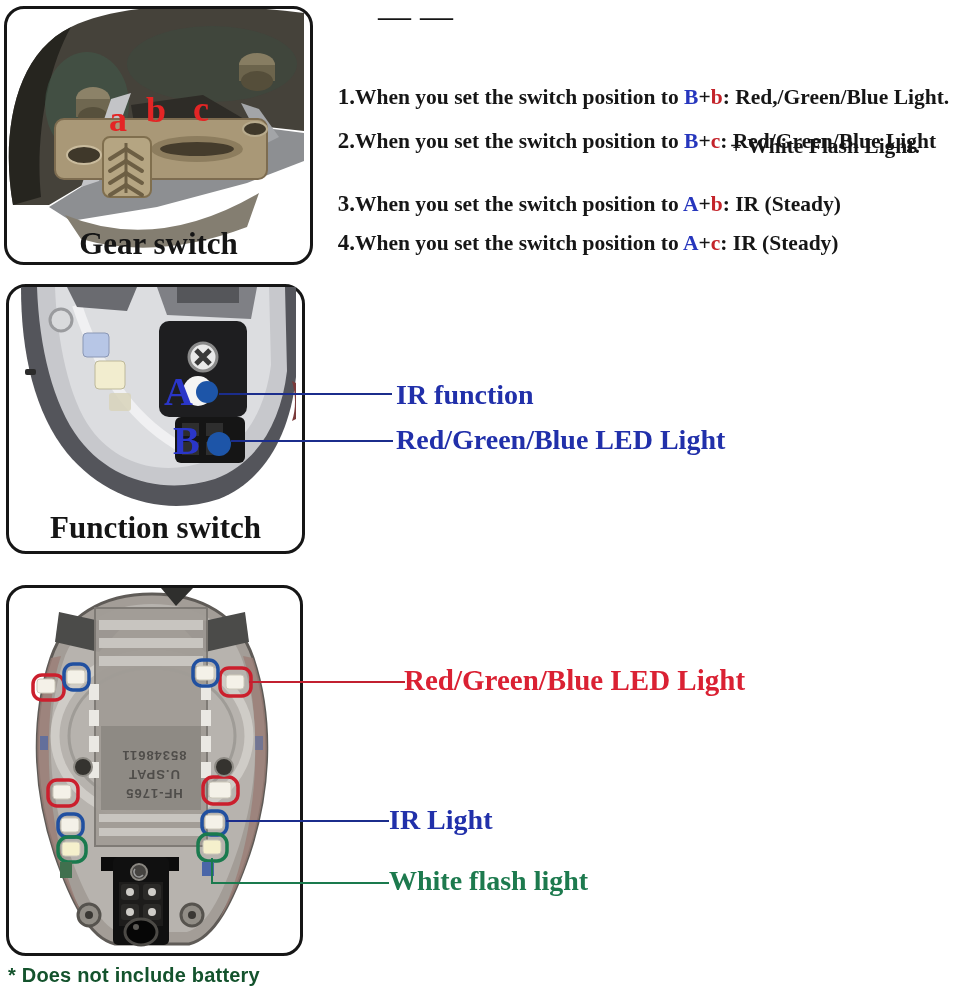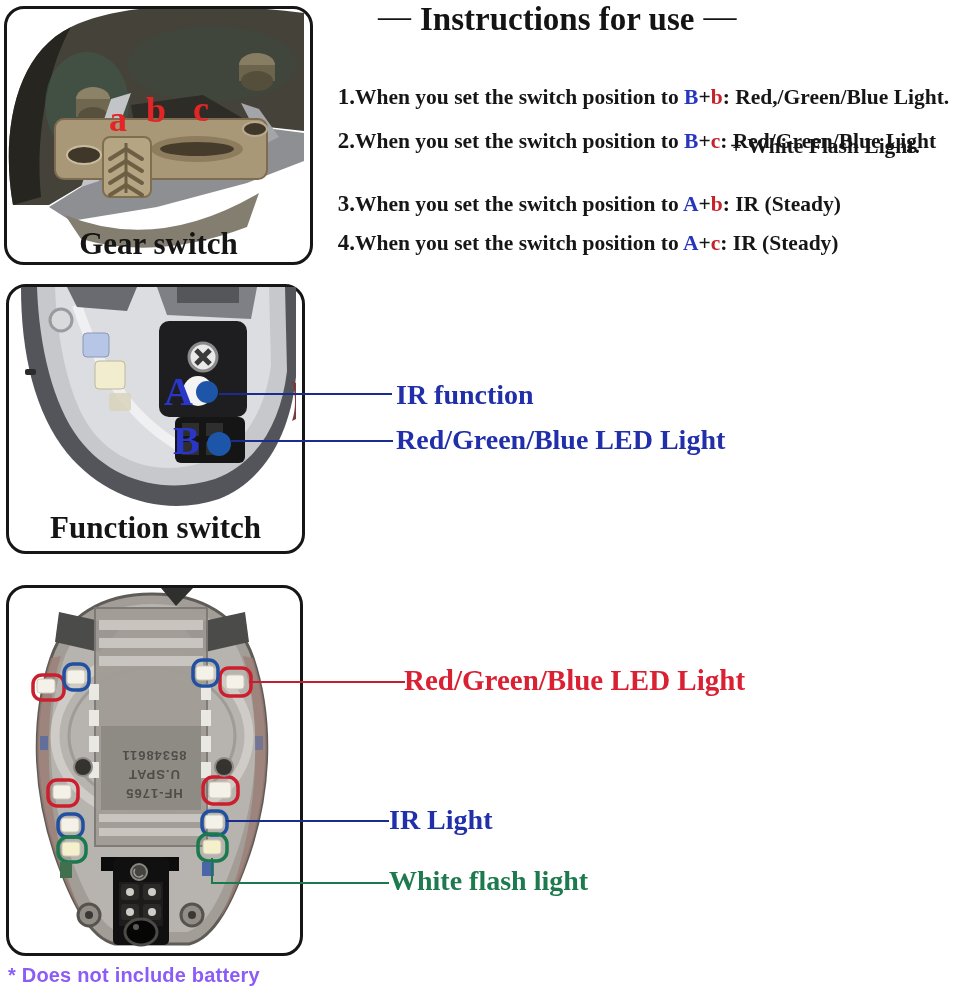--- a/index.html
+++ b/index.html
@@ -22,21 +22,21 @@
   .kr{color:#c4232a;}
   .lbl{position:absolute;font-weight:700;white-space:pre;line-height:1.05;}
   .lbl-blue{color:#2130aa;font-size:28px;text-align:right;}
   .lbl-red{color:#da2133;font-size:29px;}
   .lbl-green{color:#1d7a4e;font-size:28px;}
   .leader{position:absolute;z-index:5;}
   .nav{background:#1b2d8c;}
   .redln{background:#c22030;}
   .grnln{background:#1a7a4e;}
   #footnote{position:absolute;left:8px;top:964px;font-family:"Liberation Sans",sans-serif;
-    font-weight:700;font-size:20px;color:#8b5cf6;letter-spacing:.2px;}
+    font-weight:700;font-size:20px;color:#14532d;letter-spacing:.2px;}
   #device-text{position:absolute;left:95px;top:158px;width:100px;text-align:center;
     transform:rotate(180deg);font-family:"Liberation Sans",sans-serif;font-weight:700;
     font-size:13px;line-height:19px;letter-spacing:1px;color:#454340;opacity:.85;z-index:2;}
 </style>
 </head>
 <body>
 
 <div class="photo" style="left:4px;top:6px;width:303px;height:253px;">
   <svg viewBox="0 0 297 247" width="297" height="247">
     <path d="M6 196 C -6 128 6 46 64 18 C 112 -6 200 -8 297 4 L297 122 L206 112 L116 152 L42 196 Z" fill="#45423a"></path>
@@ -75,21 +75,20 @@
     </g>
   </svg>
   <span class="abc" style="left:102px;top:92px;">a</span>
   <span class="abc" style="left:139px;top:83px;">b</span>
   <span class="abc" style="left:186px;top:82px;">c</span>
   <div class="caption" style="bottom:1px;margin-top:12px;">Gear switch</div>
 </div>
 
 <div id="title">
   <span class="tdash">—</span>
-  <span>Instructions for use</span>
   <span class="tdash">—</span>
 </div>
 
 <div class="instr" style="left:327px;top:60px;">
   <span class="num">1.</span><span>When you set the switch position to </span><span class="kb">B</span><span>+</span><span class="kr">b</span><span>: Red,/Green/Blue Light.</span>
 </div>
 
 <div class="instr" style="left:327px;top:104px;">
   <span class="num">2.</span><span>When you set the switch position to </span><span class="kb">B</span><span>+</span><span class="kr">c</span><span>: Red/Green/Blue Light</span>
 </div>

